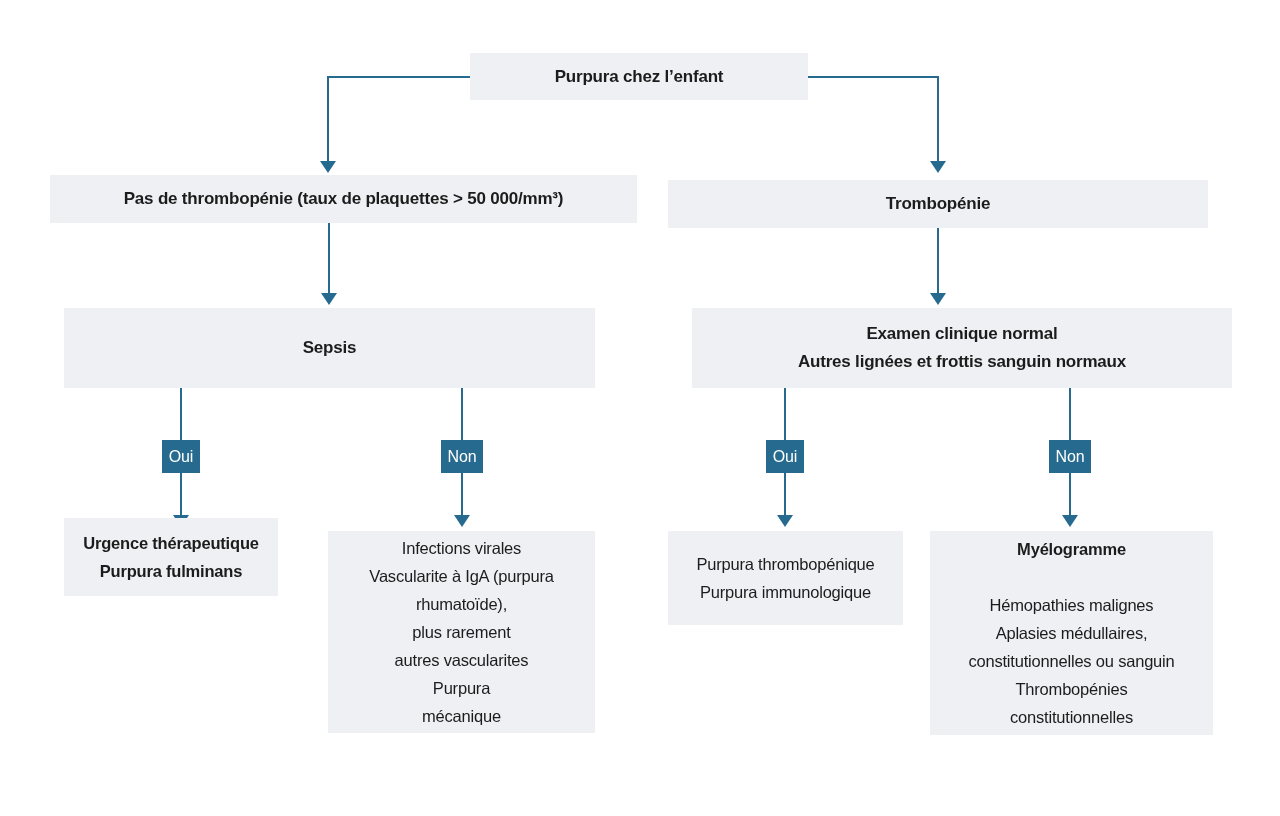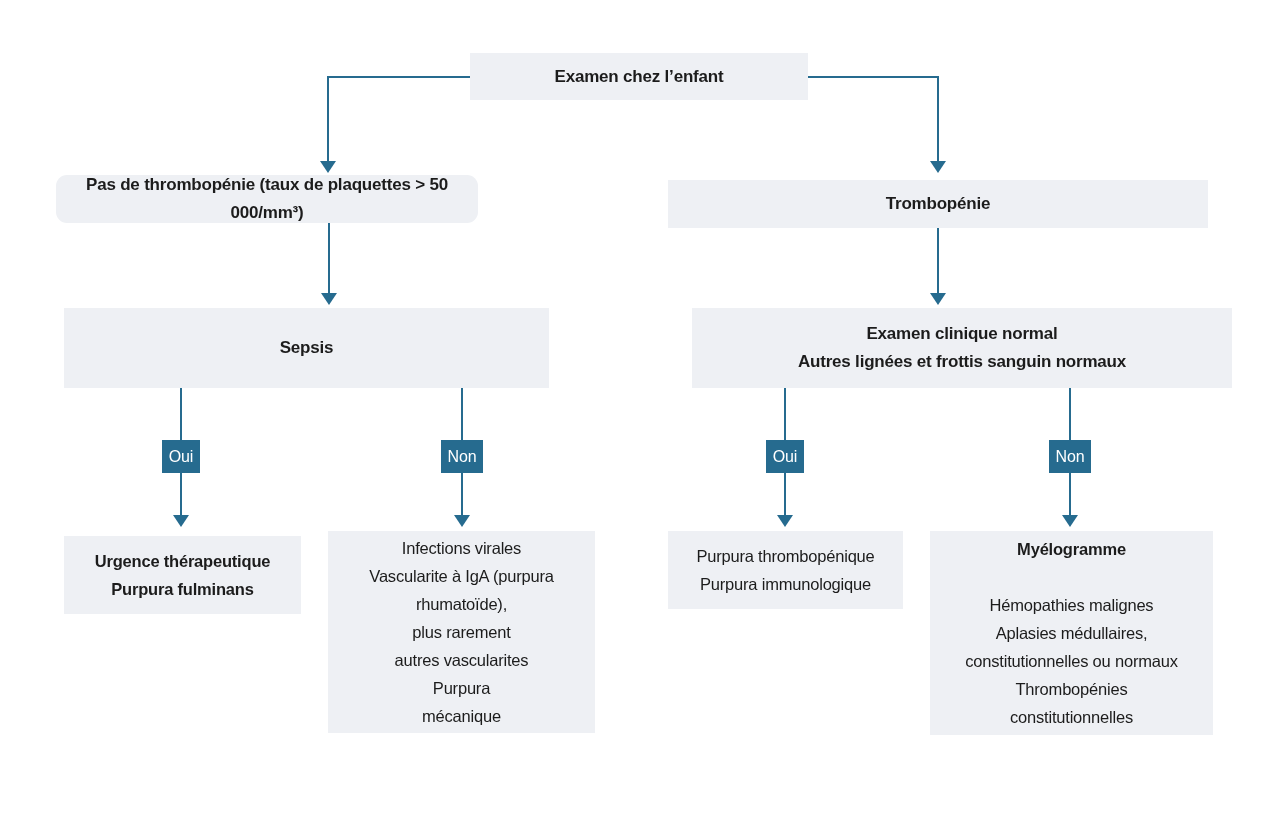--- a/index.html
+++ b/index.html
@@ -89,55 +89,55 @@
     <path d="M462,388 L462,516"></path>
     <polygon points="454,515 470,515 462,527"></polygon>
 
     <path d="M785,388 L785,516"></path>
     <polygon points="777,515 793,515 785,527"></polygon>
 
     <path d="M1070,388 L1070,516"></path>
     <polygon points="1062,515 1078,515 1070,527"></polygon>
   </svg>
 
-  <div class="node bold" style="left:470px; top:53px; width:338px; height:47px;">Examen chez l’enfant</div>
+  <div class="node bold" style="left:470px; top:53px; width:338px; height:47px;">Purpura chez l’enfant</div>
 
-  <div class="node bold" style="left:56px; top:175px; width:422px; height:48px;border-radius:11px;">Pas de thrombopénie (taux de plaquettes &gt; 50 000/mm³)</div>
+  <div class="node bold" style="left:50px; top:175px; width:587px; height:48px;">Pas de thrombopénie (taux de plaquettes &gt; 50 000/mm³)</div>
 
   <div class="node bold" style="left:668px; top:180px; width:540px; height:48px;">Trombopénie</div>
 
-  <div class="node bold" style="left:64px; top:308px; width:485px; height:80px;">Sepsis</div>
+  <div class="node bold" style="left:64px; top:308px; width:531px; height:80px;">Sepsis</div>
 
   <div class="node bold multiline" style="left:692px; top:308px; width:540px; height:80px;">Examen clinique normal
 Autres lignées et frottis sanguin normaux</div>
 
   <div class="badge" style="left:162px; top:440px; width:38px; height:33px;">Oui</div>
 
   <div class="badge" style="left:441px; top:440px; width:42px; height:33px;">Non</div>
 
   <div class="badge" style="left:766px; top:440px; width:38px; height:33px;">Oui</div>
 
   <div class="badge" style="left:1049px; top:440px; width:42px; height:33px;">Non</div>
 
-  <div class="node result bold multiline" style="left:64px; top:536px; width:237px; height:78px;">Urgence thérapeutique
+  <div class="node result bold multiline" style="left:64px; top:518px; width:214px; height:78px;">Urgence thérapeutique
 Purpura fulminans</div>
 
   <div class="node result multiline" style="left:328px; top:531px; width:267px; height:202px;">Infections virales
 Vascularite à IgA (purpura
 rhumatoïde),
 plus rarement
 autres vascularites
 Purpura
 mécanique</div>
 
-  <div class="node result multiline" style="left:668px; top:531px; width:235px; height:78px;">Purpura thrombopénique
+  <div class="node result multiline" style="left:668px; top:531px; width:235px; height:94px;">Purpura thrombopénique
 Purpura immunologique</div>
 
   <div class="node result result-stacked" style="left:930px; top:531px; width:283px; height:204px;">
     <span class="bold">Myélogramme</span>
     <span class="multiline">Hémopathies malignes
 Aplasies médullaires,
-constitutionnelles ou normaux
+constitutionnelles ou sanguin
 Thrombopénies
 constitutionnelles</span>
   </div>
 
 </div>
 
 </body></html>

